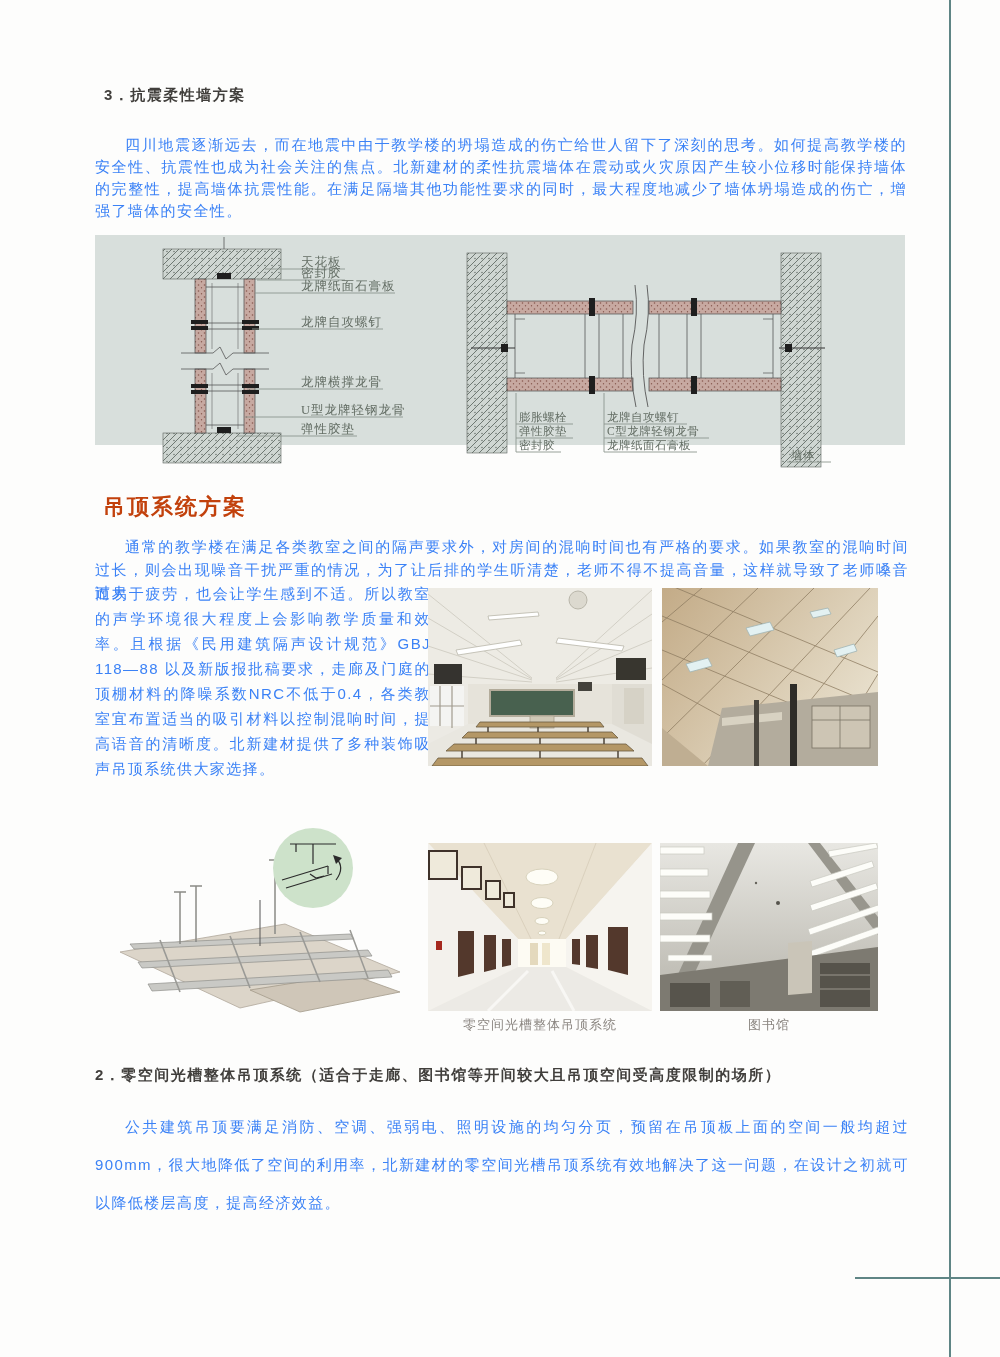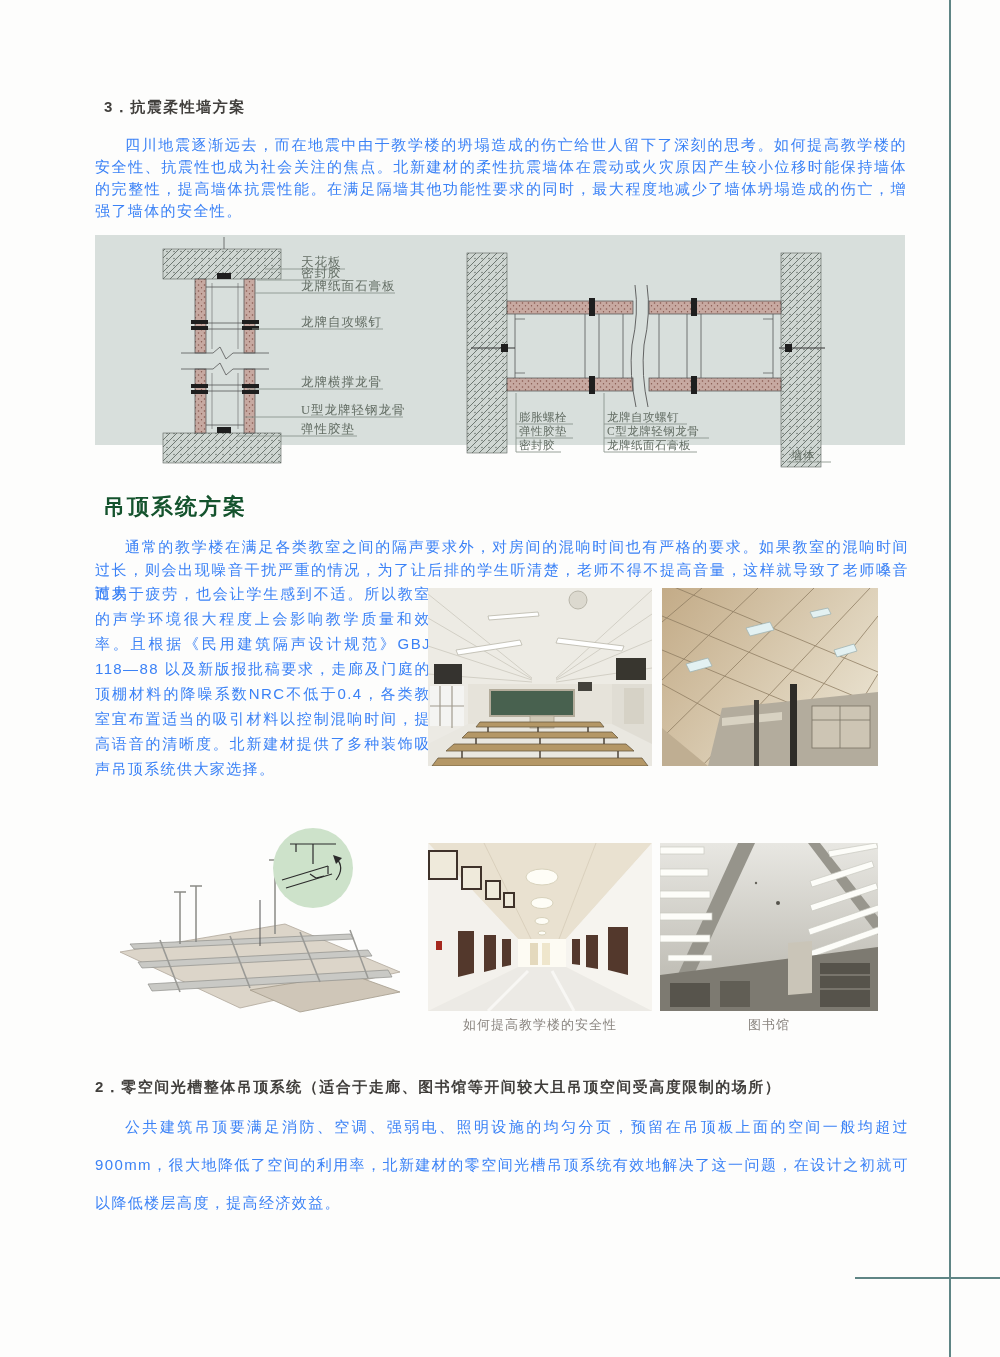--- a/index.html
+++ b/index.html
@@ -1,22 +1,22 @@
 <!DOCTYPE html>
 <html><head>
 <meta charset="utf-8">
 <style>
   html,body{margin:0;padding:0;background:#ffffff;}
   .page{position:relative;width:1000px;height:1357px;background:#fdfdfc;overflow:hidden;
         font-family:"Liberation Sans",sans-serif;}
   .abs{position:absolute;margin:0;}
   .rule-v{position:absolute;left:949px;top:0;width:2px;height:1357px;background:#5f8585;}
   .rule-h{position:absolute;left:855px;top:1277px;width:145px;height:2px;background:#5f8585;}
-  .sec-head{font-size:15px;font-weight:bold;color:#413f3c;letter-spacing:1.5px;margin-top:12px;}
-  .navy-head{font-size:22px;font-weight:bold;color:#14532d;letter-spacing:2px;
+  .sec-head{font-size:15px;font-weight:bold;color:#413f3c;letter-spacing:1.5px;}
+  .navy-head{font-size:22px;font-weight:bold;color:#c2410c;letter-spacing:2px;
              font-family:"Liberation Serif",serif;}
   .body-p{font-size:15px;color:#3b82f6;letter-spacing:1.4px;line-height:22px;
           text-align:justify;text-indent:2em;}
   .body-p.noindent{text-indent:0;}
   .panel{position:absolute;left:95px;top:235px;width:810px;height:210px;background:#d8dfdc;}
   .caption{font-size:13px;color:#8b8681;letter-spacing:1px;text-align:center;}
   svg text.dlbl{font-size:12.5px;fill:#636d64;letter-spacing:1px;
                 font-family:"Liberation Serif",serif;}
   svg text.dlbl-s{font-size:11.5px;fill:#636d64;letter-spacing:0.5px;
                 font-family:"Liberation Serif",serif;}
@@ -349,21 +349,21 @@
     <circle cx="96" cy="40" r="1.2" fill="#66645c"></circle>
     <polygon points="0,132 218,104 218,168 0,168" fill="#7d7a71"></polygon>
     <rect x="10" y="140" width="40" height="24" fill="#57544c"></rect>
     <rect x="60" y="138" width="30" height="26" fill="#615e55"></rect>
     <rect x="160" y="120" width="50" height="44" fill="#56534b"></rect>
     <line x1="160" y1="132" x2="210" y2="132" stroke="#9a978e" stroke-width="1"></line>
     <line x1="160" y1="146" x2="210" y2="146" stroke="#9a978e" stroke-width="1"></line>
     <polygon points="128,100 152,98 152,150 128,152" fill="#cac5b8"></polygon>
   </svg>
 
-  <div class="abs caption" style="left:428px;top:1016px;width:224px;">如何提高教学楼的安全性</div>
+  <div class="abs caption" style="left:428px;top:1016px;width:224px;">零空间光槽整体吊顶系统</div>
   <div class="abs caption" style="left:660px;top:1016px;width:218px;">图书馆</div>
 
   <h3 class="abs sec-head" style="left:95px;top:1066px;">2．零空间光槽整体吊顶系统（适合于走廊、图书馆等开间较大且吊顶空间受高度限制的场所）</h3>
 
   <p class="abs body-p" style="left:95px;top:1108px;width:814px;line-height:38px;">公共建筑吊顶要满足消防、空调、强弱电、照明设施的均匀分页，预留在吊顶板上面的空间一般均超过900mm，很大地降低了空间的利用率，北新建材的零空间光槽吊顶系统有效地解决了这一问题，在设计之初就可以降低楼层高度，提高经济效益。</p>
 
 
 </div>
 
 </body></html>

